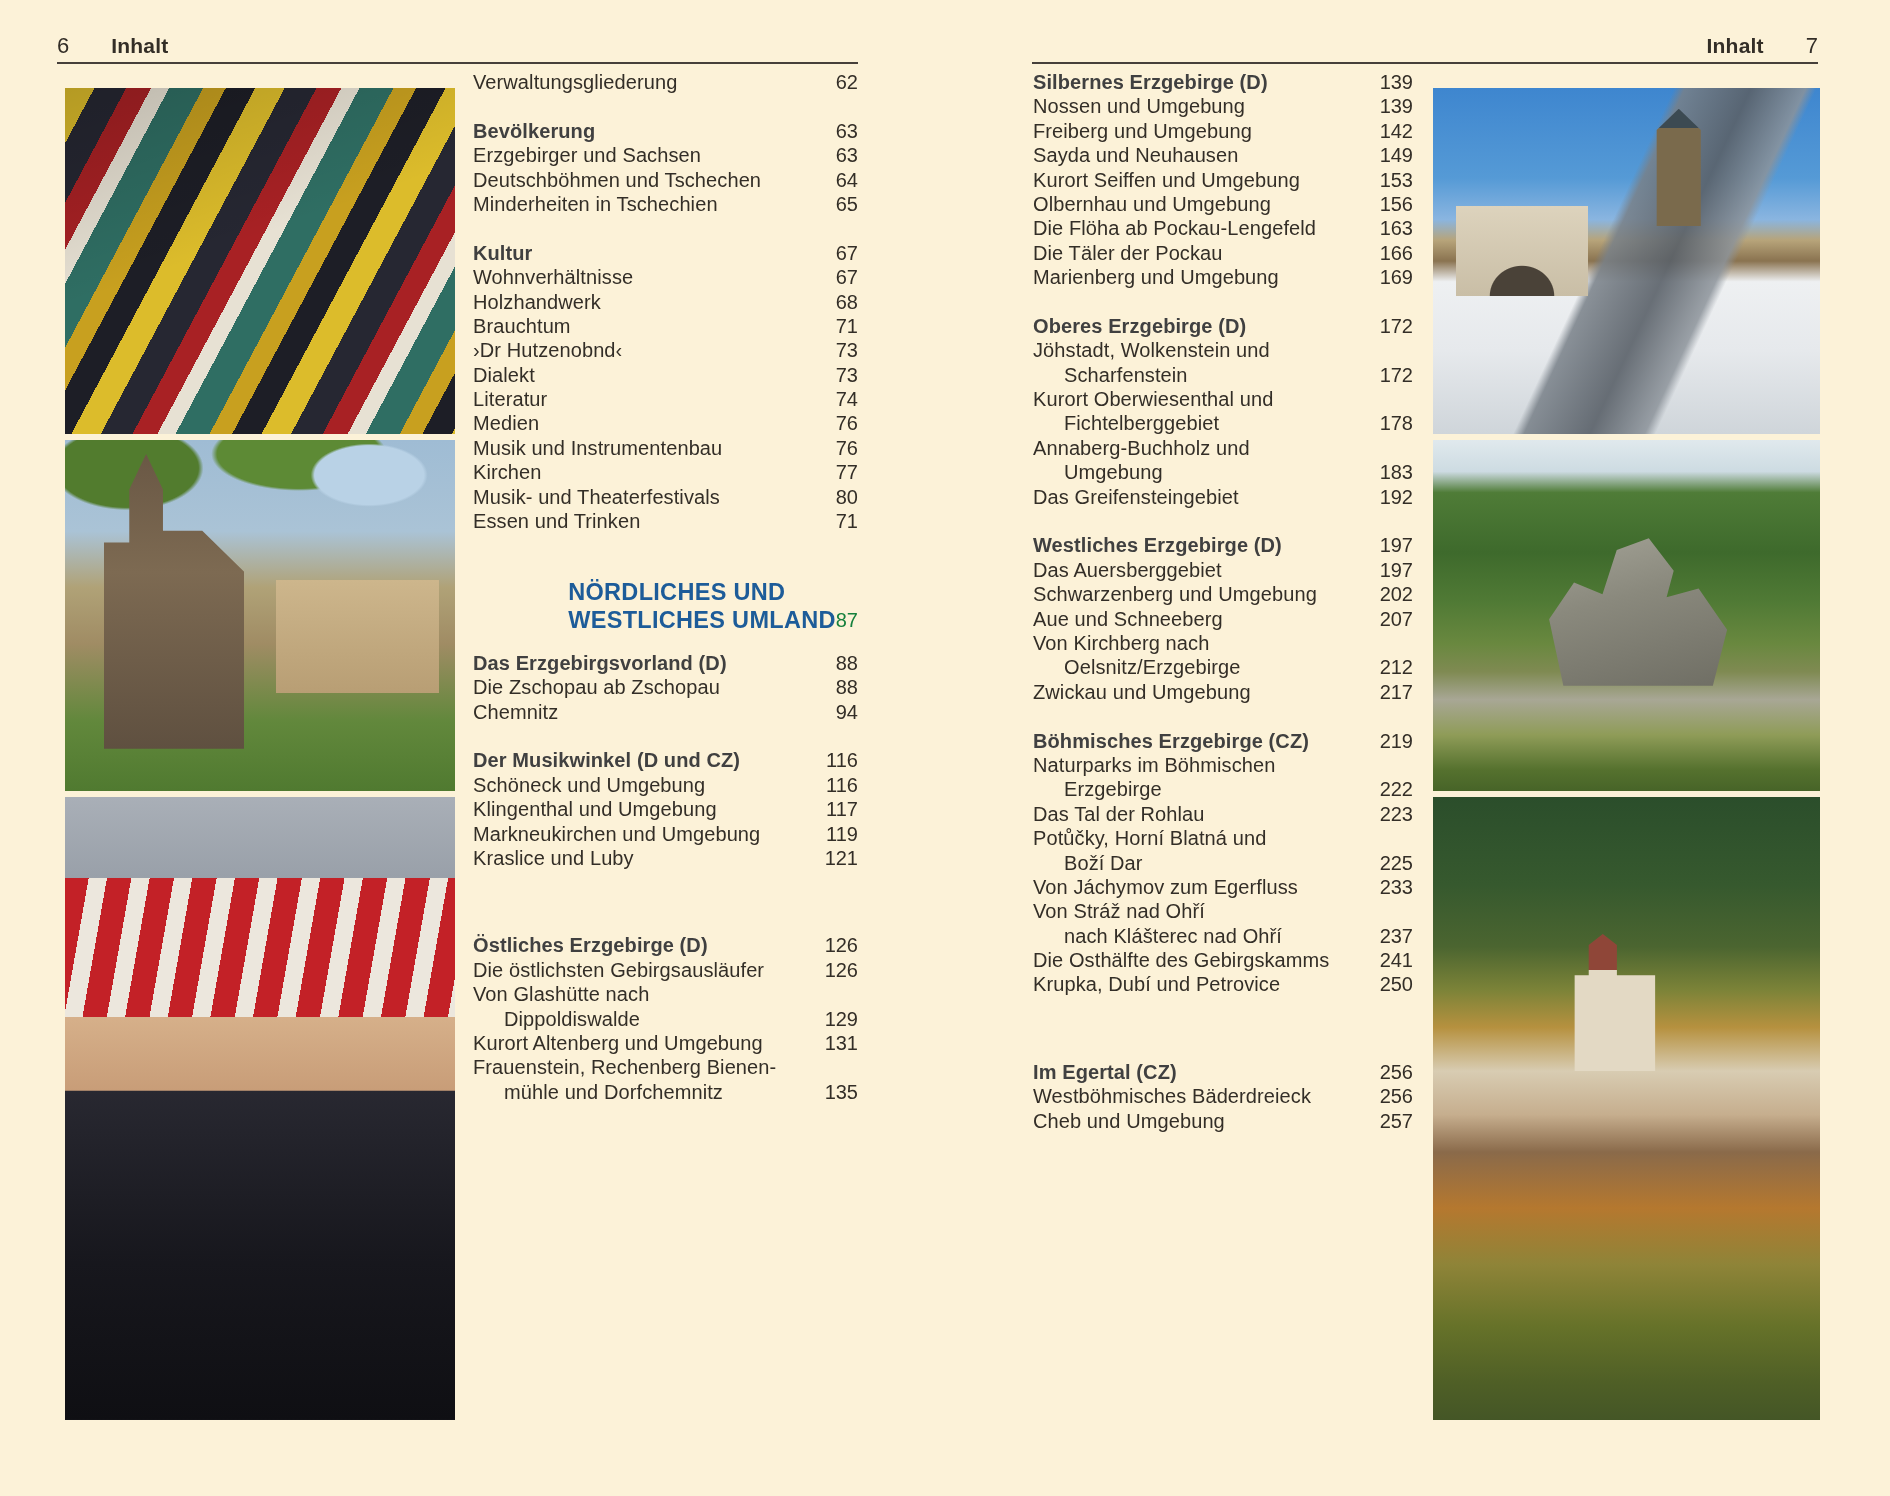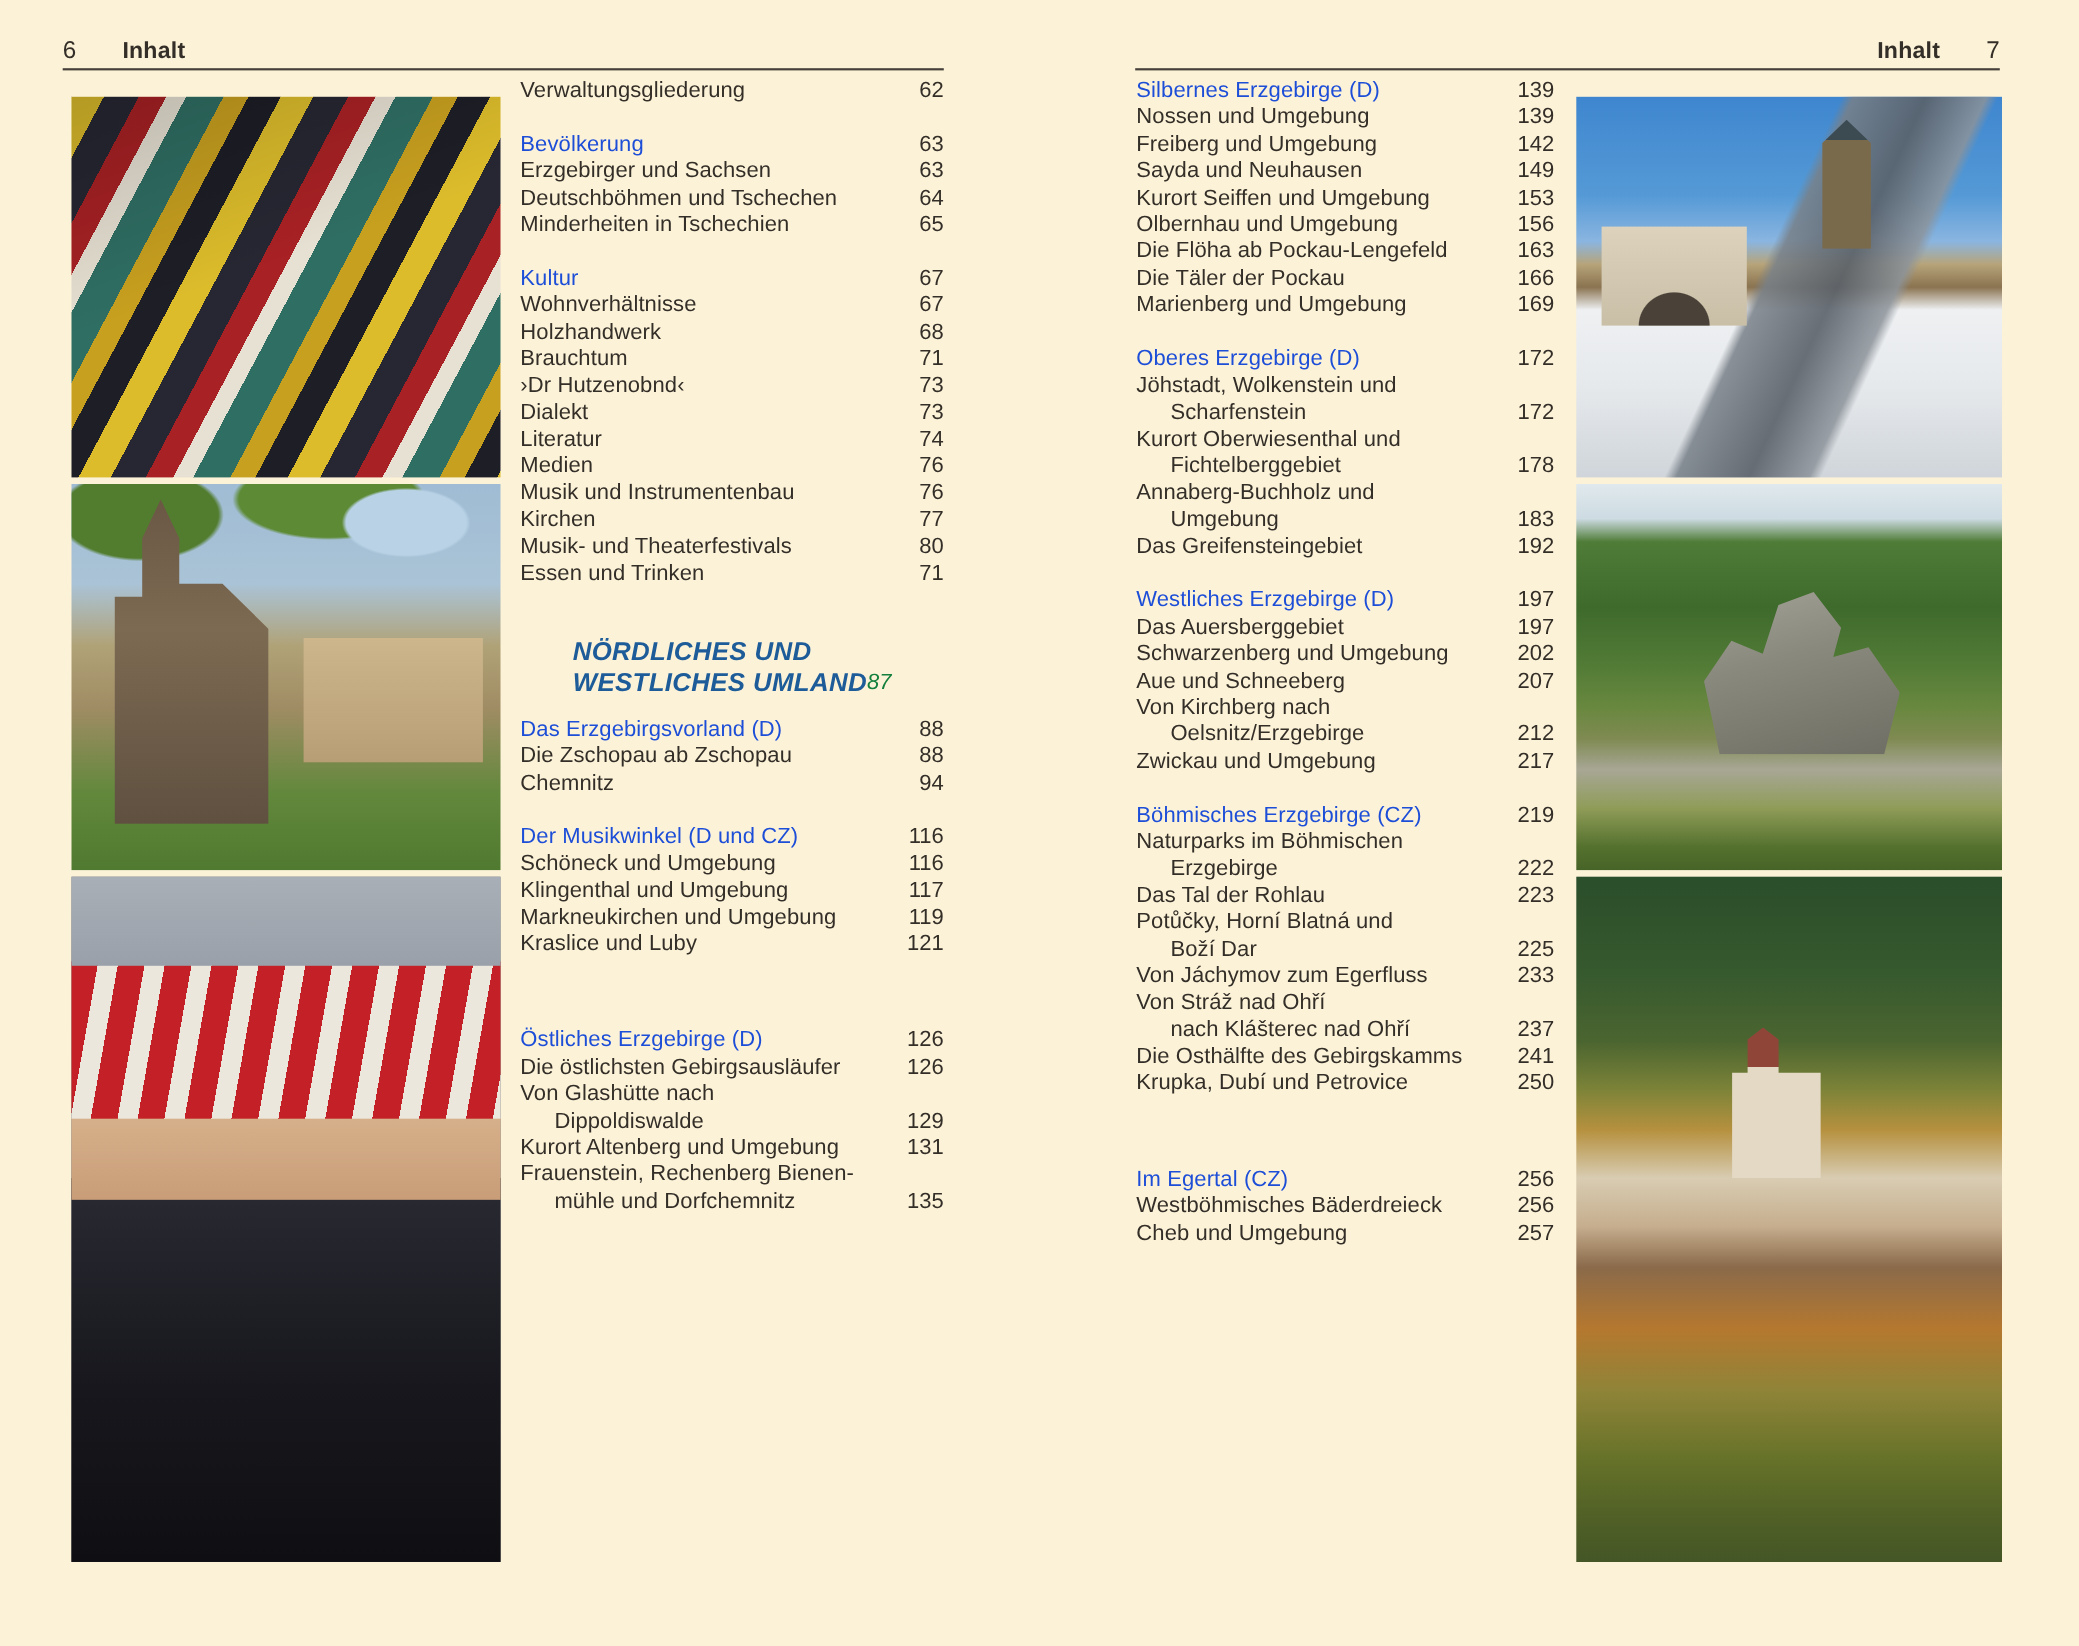--- a/index.html
+++ b/index.html
@@ -18,26 +18,26 @@
   #rule-left{left:57px;width:801px;}
   #rule-right{left:1032px;width:786px;}
   
   .toc{position:absolute;top:70px;}
   #toc-left{left:473px;width:385px;}
   #toc-right{left:1033px;width:380px;}
   .toc-row{display:flex;justify-content:space-between;align-items:baseline;
     font-size:20px;line-height:24.4px;height:24.4px;white-space:nowrap;}
   .toc-label{letter-spacing:.1px;}
   .toc-num{font-weight:400;color:#332e27;}
-  .toc-row.red .toc-label{color:#1d4ed8;font-weight:400;}
+  .toc-row.red .toc-label{color:#404040;font-weight:700;}
   .toc-row.indent .toc-label{padding-left:31px;}
   .toc-gap{height:24.4px;}
   .toc-gap.gap_lg{height:46px;}
   .toc-gap.gap_sm{height:17px;}
-  .toc-section{display:flex;justify-content:center;align-items:flex-end;font-style:italic;}
+  .toc-section{display:flex;justify-content:flex-end;align-items:flex-end;}
   .sec-line{font-size:23.5px;line-height:27.2px;font-weight:700;color:#1d5c99;letter-spacing:.3px;}
   .sec-num{font-size:20px;line-height:27.2px;color:#15803d;}
   
   .photo{position:absolute;overflow:hidden;}
   #photo-l1{left:65px;top:88px;width:390px;height:346px;
     background-image:
       linear-gradient(160deg, rgba(0,0,0,.18) 0%, rgba(0,0,0,0) 45%),
       repeating-linear-gradient(118deg,
         #dcbc2b 0px,#dcbc2b 26px,
         #262732 26px,#262732 54px,

